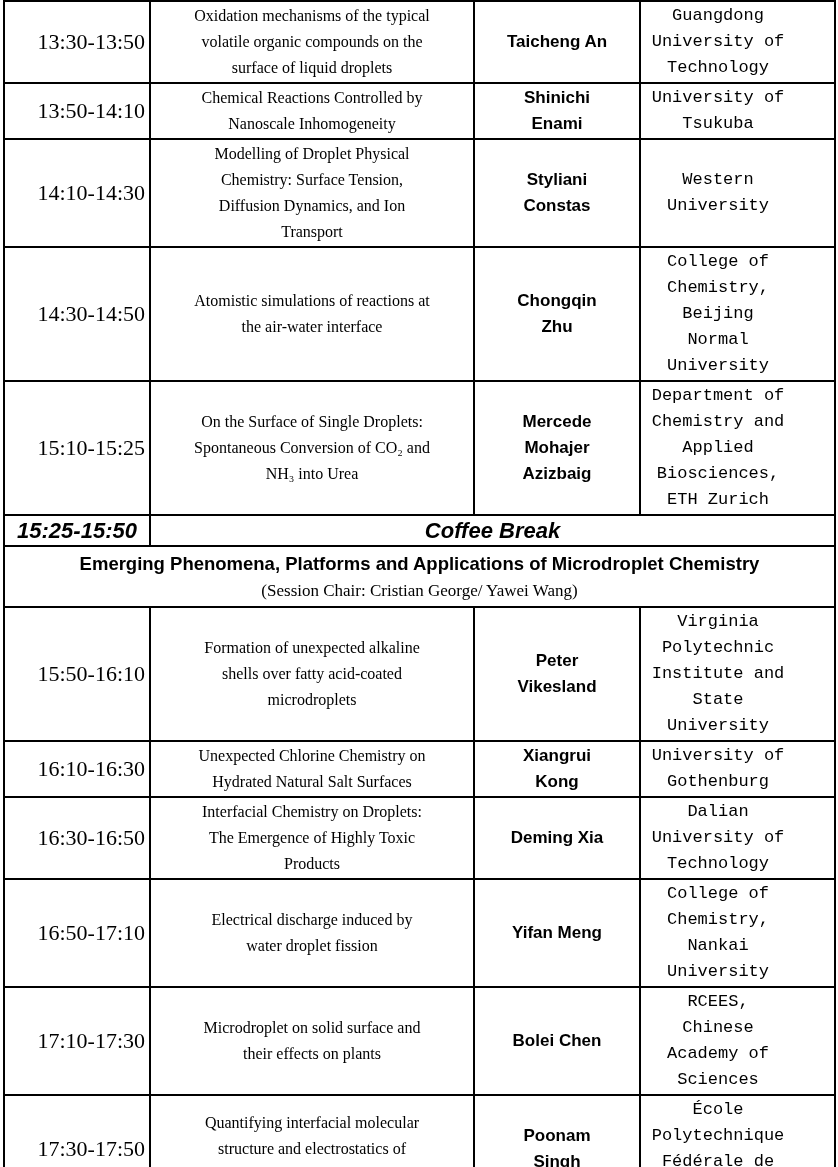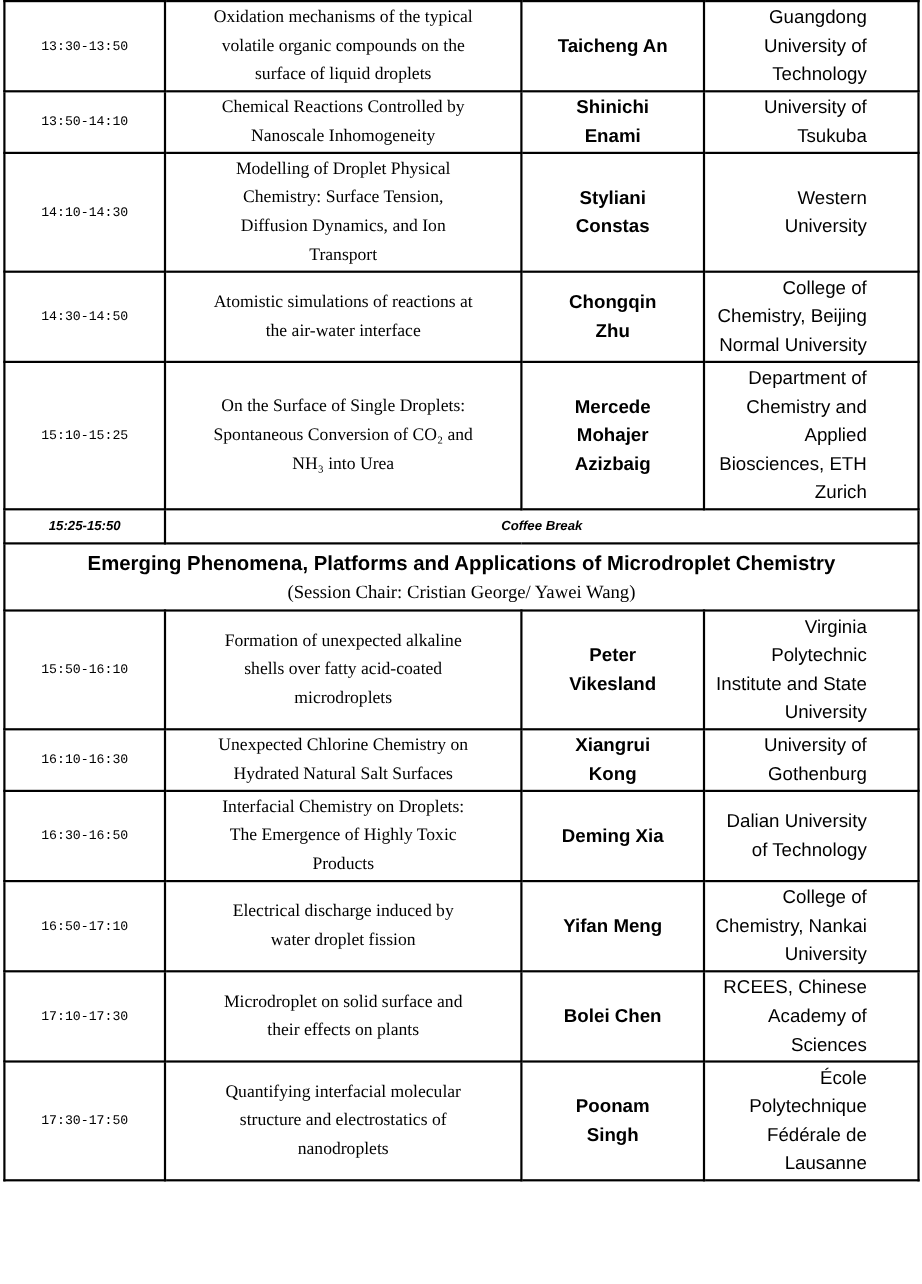--- a/index.html
+++ b/index.html
@@ -21,23 +21,23 @@
   }
   td {
     border: 2px solid #000000;
     color: #000000;
     vertical-align: middle;
     padding: 1px 4px;
     overflow: hidden;
   }
   
   td.time {
-    text-align: center;
-    font-family: Liberation Mono, monospace;
-    font-size: 12px;
+    text-align: right;
+    font-family: Liberation Serif, serif;
+    font-size: 22px;
     line-height: 26px;
   }
   
   td.title {
     text-align: center;
     font-family: "Liberation Serif", "DejaVu Serif", serif;
     font-size: 16px;
     line-height: 26px;
   }
   td.title .inner {
@@ -51,35 +51,35 @@
     font-weight: bold;
     font-size: 17px;
     line-height: 26px;
   }
   td.speaker .inner {
     max-width: 102px;
     margin: 0 auto;
   }
   
   td.affil {
-    text-align: right;
-    font-family: Liberation Sans, sans-serif;
+    text-align: center;
+    font-family: Liberation Mono, monospace;
     font-size: 17px;
     line-height: 26px;
     padding-left: 7px;
   }
   td.affil .inner {
     max-width: 140px;
   }
   
   td.break-time, td.break-label {
     font-family: "Liberation Sans", "DejaVu Sans", sans-serif;
     font-weight: bold;
     font-style: italic;
-    font-size: 12px;
+    font-size: 22px;
     line-height: 27px;
     text-align: center;
   }
   
   td.session-cell {
     text-align: center;
     padding: 3px 4px;
     margin-top: 41px;
   }
   .session-title {

